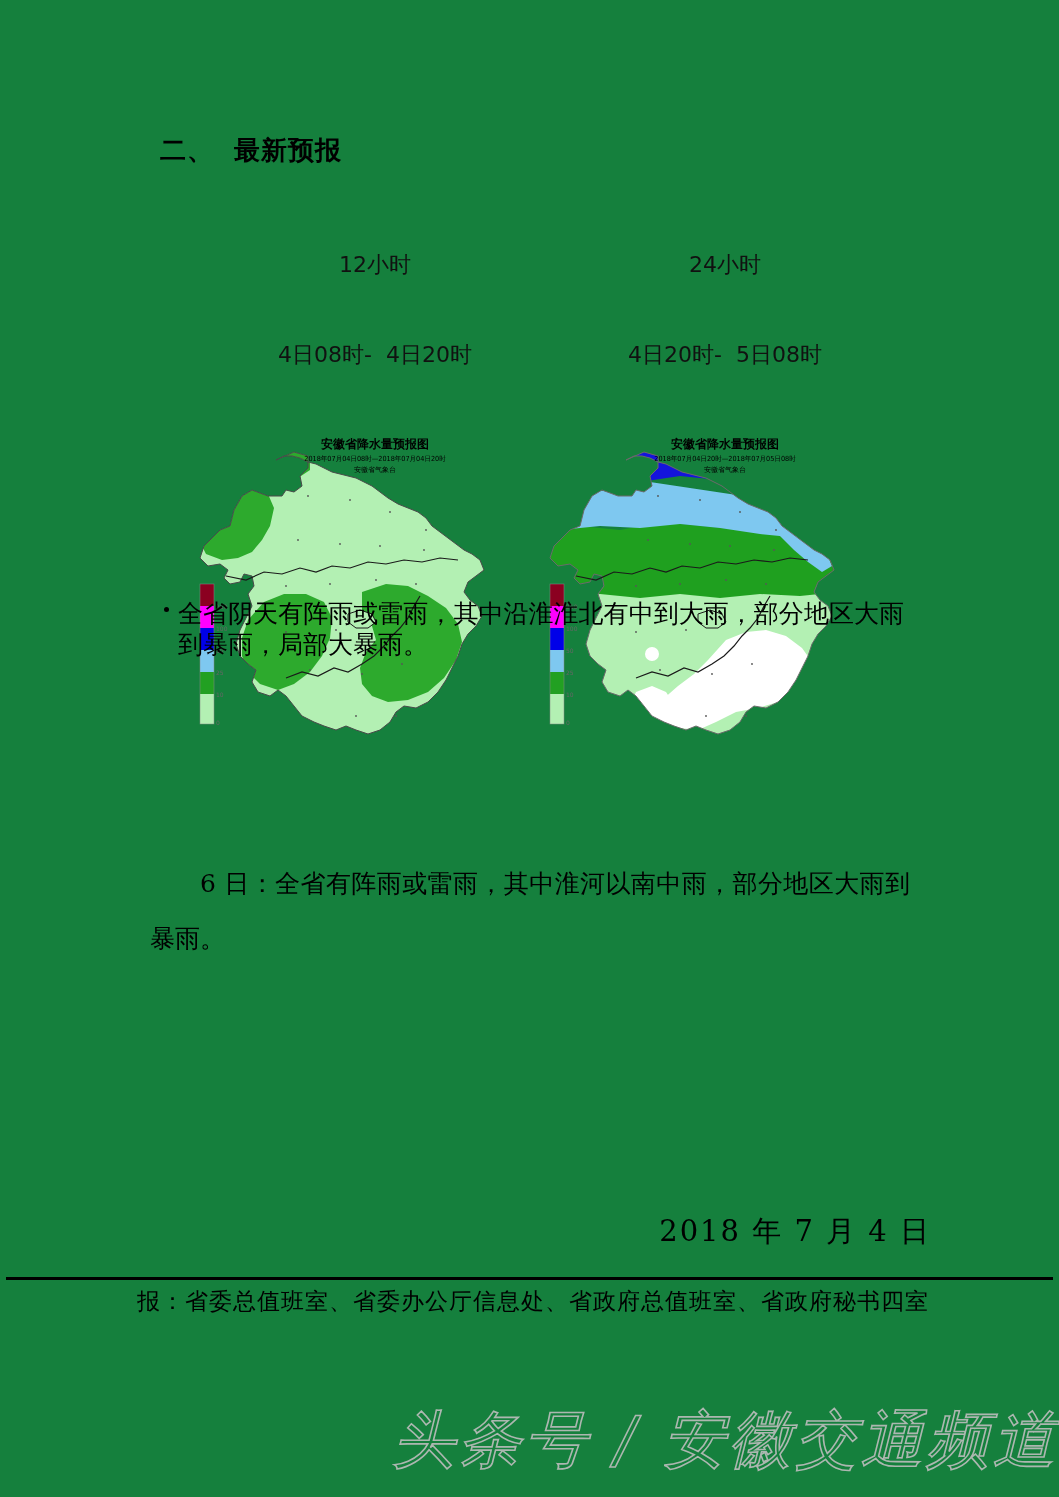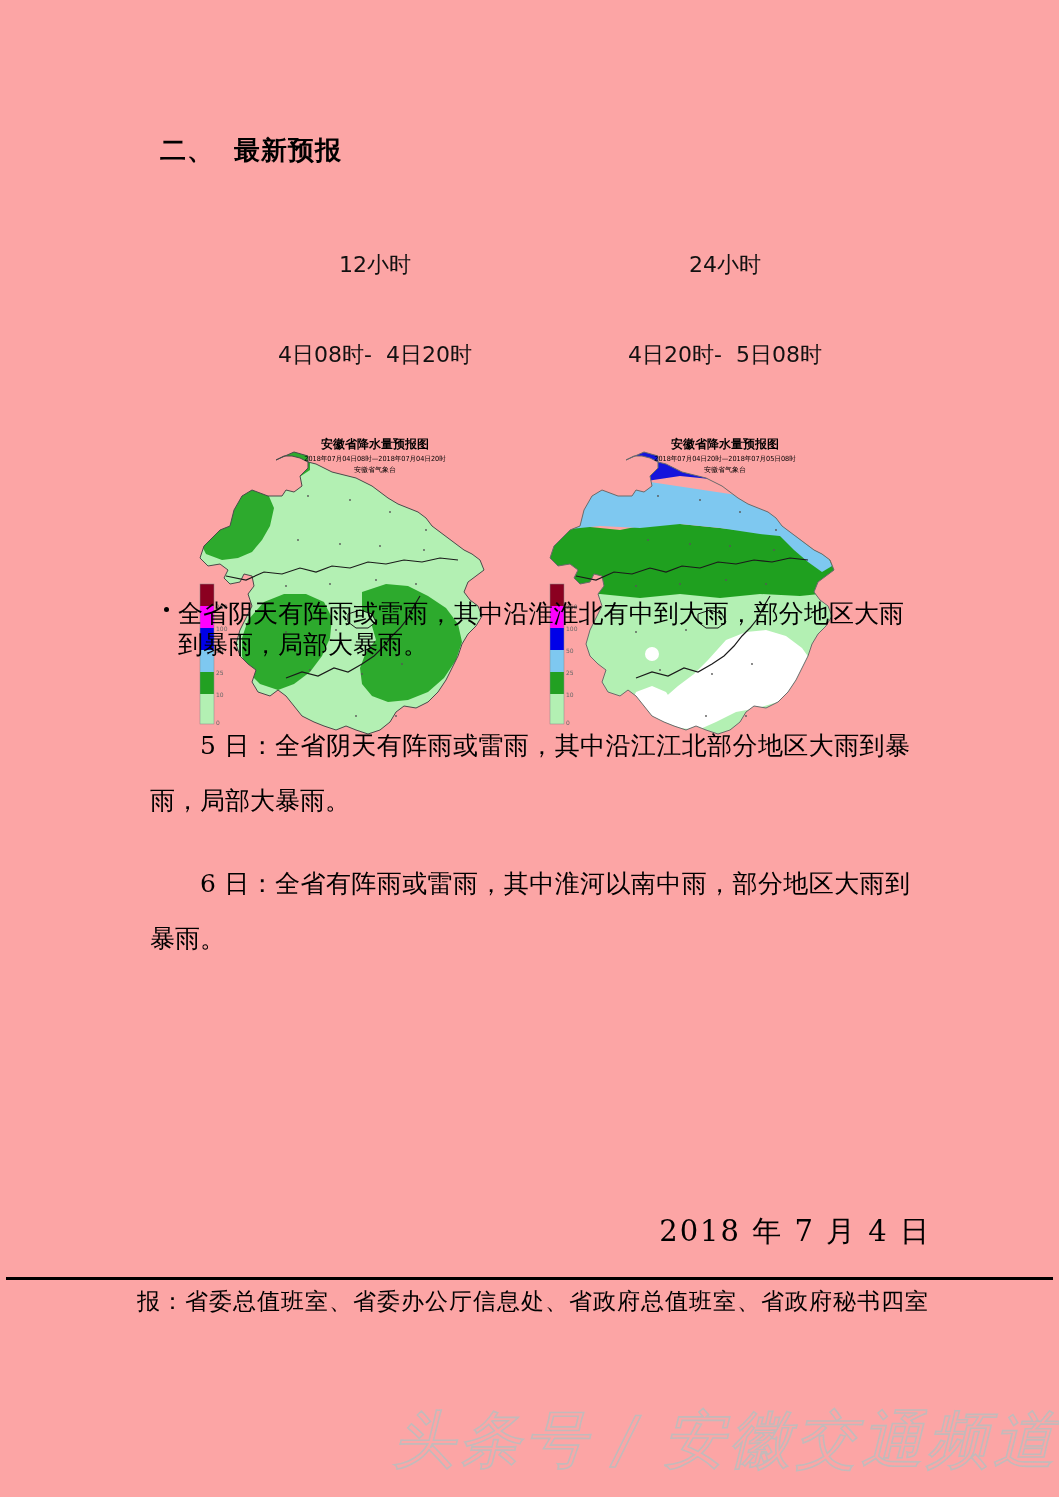--- a/index.html
+++ b/index.html
@@ -12,21 +12,21 @@
     height: 1497px;
     position: relative;
     font-family: "DejaVu Serif", "Liberation Serif", serif;
     color: #000000;
     overflow: hidden;
   }
 
   .page {
     position: absolute;
     inset: 0;
-    background: #fca5a5;
+    background: #15803d;
   }
 
   
   .section-heading {
     position: absolute;
     left: 160px;
     top: 133px;
     font-family: "DejaVu Sans", "Liberation Sans", sans-serif;
     font-weight: bold;
     font-size: 26px;
@@ -428,21 +428,20 @@
       </div>
     </div>
 
   </div>
 
   <div class="bullet-block">
     <span class="bullet-dot"></span>
     <span class="bullet-text">全省阴天有阵雨或雷雨，其中沿淮淮北有中到大雨，部分地区大雨到暴雨，局部大暴雨。</span>
   </div>
 
-  <div class="para p5">5 日：全省阴天有阵雨或雷雨，其中沿江江北部分地区大雨到暴雨，局部大暴雨。</div>
   <div class="para p6">6 日：全省有阵雨或雷雨，其中淮河以南中雨，部分地区大雨到暴雨。</div>
 
   <div class="date-line">2018 年 7 月 4 日</div>
 
   <div class="rule"></div>
 
   <div class="footer-line">报：省委总值班室、省委办公厅信息处、省政府总值班室、省政府秘书四室</div>
 
   <div class="watermark">头条号 / 安徽交通频道</div>
 

